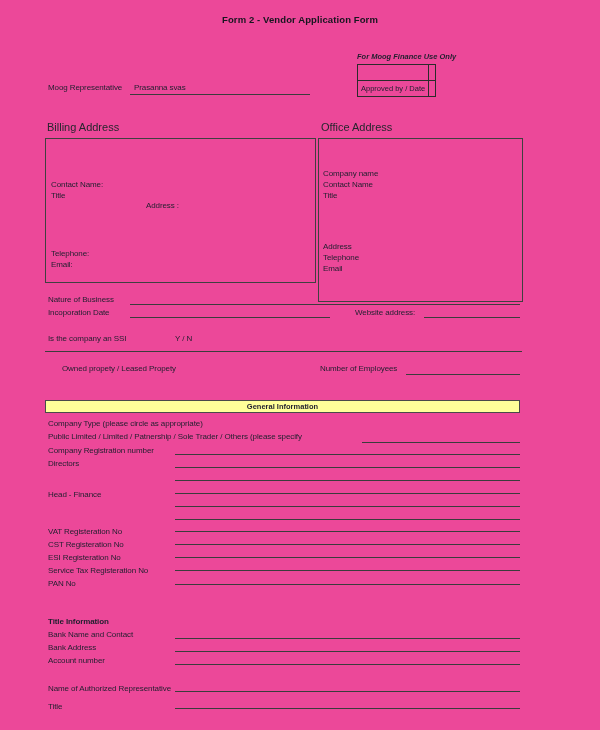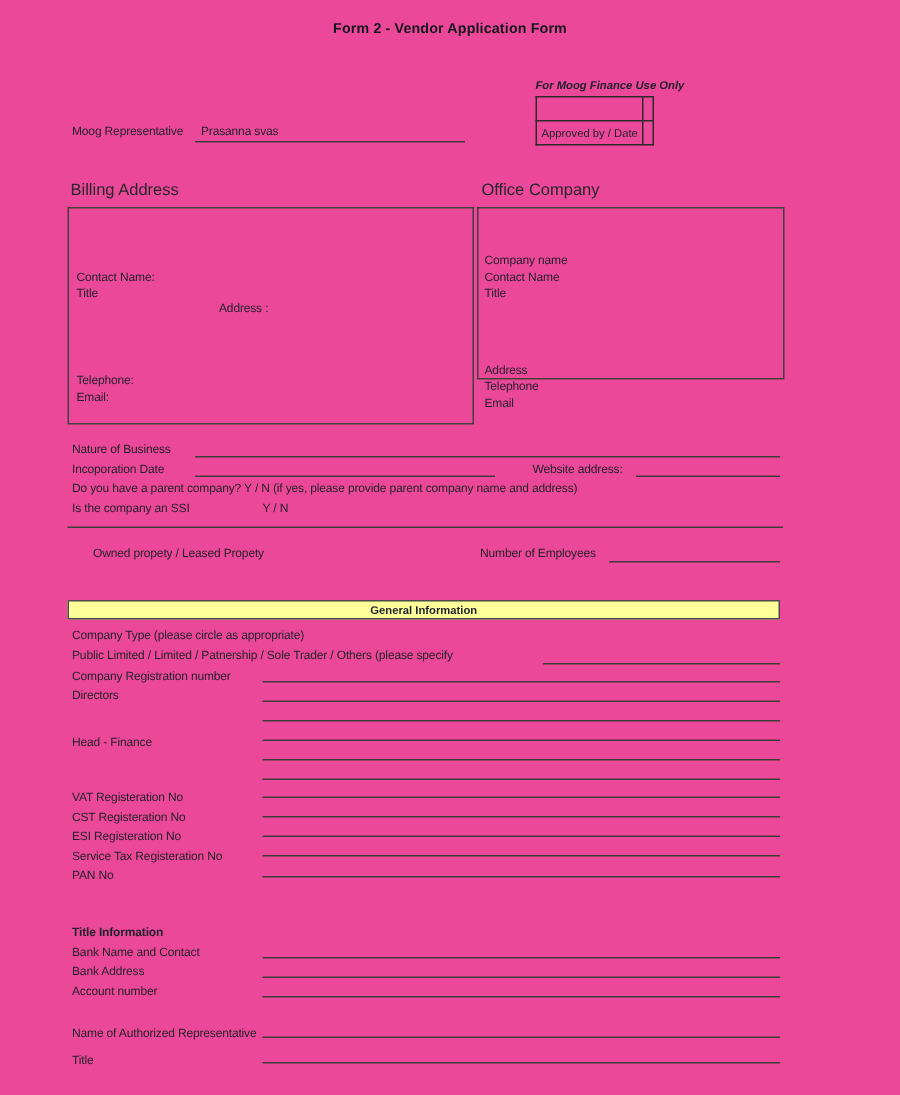--- a/index.html
+++ b/index.html
@@ -50,39 +50,38 @@
 
   <div class="sec-h" style="left:47px; top:121px;">Billing Address</div>
   <div class="box" style="left:45px; top:138px; width:271px; height:145px;">
     <div class="lbl" style="left:5px; top:41px;">Contact Name:</div>
     <div class="lbl" style="left:5px; top:52px;">Title</div>
     <div class="lbl" style="left:100px; top:62px;">Address :</div>
     <div class="lbl" style="left:5px; top:110px;">Telephone:</div>
     <div class="lbl" style="left:5px; top:121px;">Email:</div>
   </div>
 
-  <div class="sec-h" style="left:321px; top:121px;">Office Company</div>
-  <div class="box" style="left:318px; top:138px; width:205px; height:115px;">
+  <div class="sec-h" style="left:321px; top:121px;">Office Address</div>
+  <div class="box" style="left:318px; top:138px; width:205px; height:164px;">
     <div class="lbl" style="left:4px; top:30px;">Company name</div>
     <div class="lbl" style="left:4px; top:41px;">Contact Name</div>
     <div class="lbl" style="left:4px; top:52px;">Title</div>
     <div class="lbl" style="left:4px; top:103px;">Address</div>
     <div class="lbl" style="left:4px; top:114px;">Telephone</div>
     <div class="lbl" style="left:4px; top:125px;">Email</div>
   </div>
 
   <div class="lbl" style="left:48px; top:295px;">Nature of Business</div>
   <div class="fill" style="left:130px; top:304px; width:390px;"></div>
 
   <div class="lbl" style="left:48px; top:308px;">Incoporation Date</div>
   <div class="fill" style="left:130px; top:317px; width:200px;"></div>
   <div class="lbl" style="left:355px; top:308px;">Website address:</div>
   <div class="fill" style="left:424px; top:317px; width:96px;"></div>
 
-  <div class="lbl" style="left:48px; top:321px;">Do you have a parent company?  Y / N  (if yes, please provide parent company name and address)</div>
   <div class="lbl" style="left:48px; top:334px;">Is the company an SSI</div>
   <div class="lbl" style="left:175px; top:334px;">Y / N</div>
 
   <div class="divider" style="left:45px; top:351px; width:477px;"></div>
 
   <div class="lbl" style="left:62px; top:364px;">Owned propety / Leased Propety</div>
   <div class="lbl" style="left:320px; top:364px;">Number of Employees</div>
   <div class="fill" style="left:406px; top:374px; width:114px;"></div>
 
   <div class="gi-bar">General Information</div>

